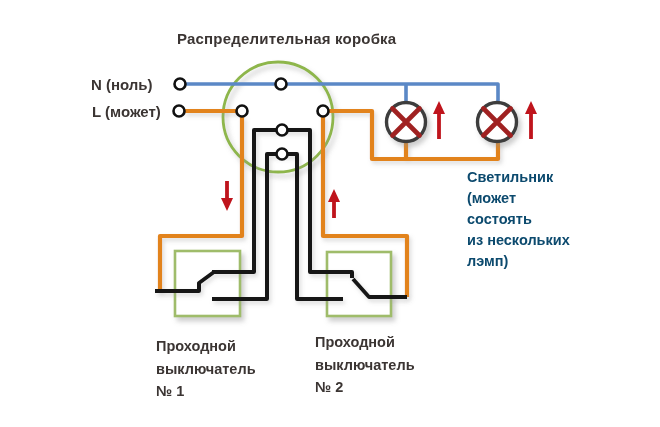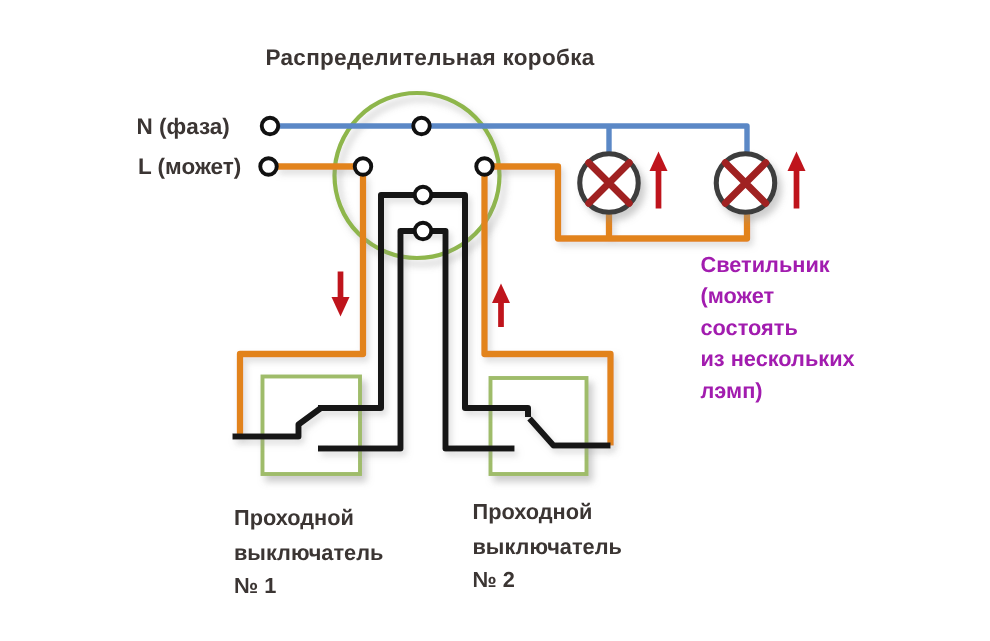--- a/index.html
+++ b/index.html
@@ -8,21 +8,21 @@
     font-family:"Liberation Sans","DejaVu Sans",sans-serif;
   }
   #wires{position:absolute;left:0;top:0;}
   .lbl{
     position:absolute;font-weight:700;color:#3b3533;white-space:pre-line;
     -webkit-font-smoothing:antialiased;
   }
   .lbl-title{left:177px;top:30px;font-size:15px;letter-spacing:.2px;}
   .lbl-n{left:91px;top:76px;font-size:15px;}
   .lbl-l{left:92px;top:103px;font-size:15px;}
-  .lbl-lamp{left:467px;top:167px;font-size:14.5px;line-height:21px;color:#a21caf;}
+  .lbl-lamp{left:467px;top:167px;font-size:14.5px;line-height:21px;color:#0c4a6e;}
   .lbl-sw1{left:156px;top:335px;font-size:14.5px;line-height:22.5px;}
   .lbl-sw2{left:315px;top:331px;font-size:14.5px;line-height:22.5px;}
 </style>
 </head>
 <body>
 
 <div id="stage">
 
   <svg id="wires" width="660" height="427" viewBox="0 0 660 427">
     <defs>
@@ -90,21 +90,21 @@
         <polygon points="439,101 433,114 445,114"></polygon>
       </g>
       <g>
         <rect x="529.1" y="113" width="3.8" height="26"></rect>
         <polygon points="531,101 525,114 537,114"></polygon>
       </g>
     </g>
   </svg>
 
   <div class="lbl lbl-title">Распределительная коробка</div>
-  <div class="lbl lbl-n">N (фаза)</div>
+  <div class="lbl lbl-n">N (ноль)</div>
   <div class="lbl lbl-l">L (может)</div>
   <div class="lbl lbl-lamp">Светильник
 (может состоять
 из нескольких лэмп)</div>
   <div class="lbl lbl-sw1">Проходной
 выключатель
 № 1</div>
   <div class="lbl lbl-sw2">Проходной
 выключатель
 № 2</div>

